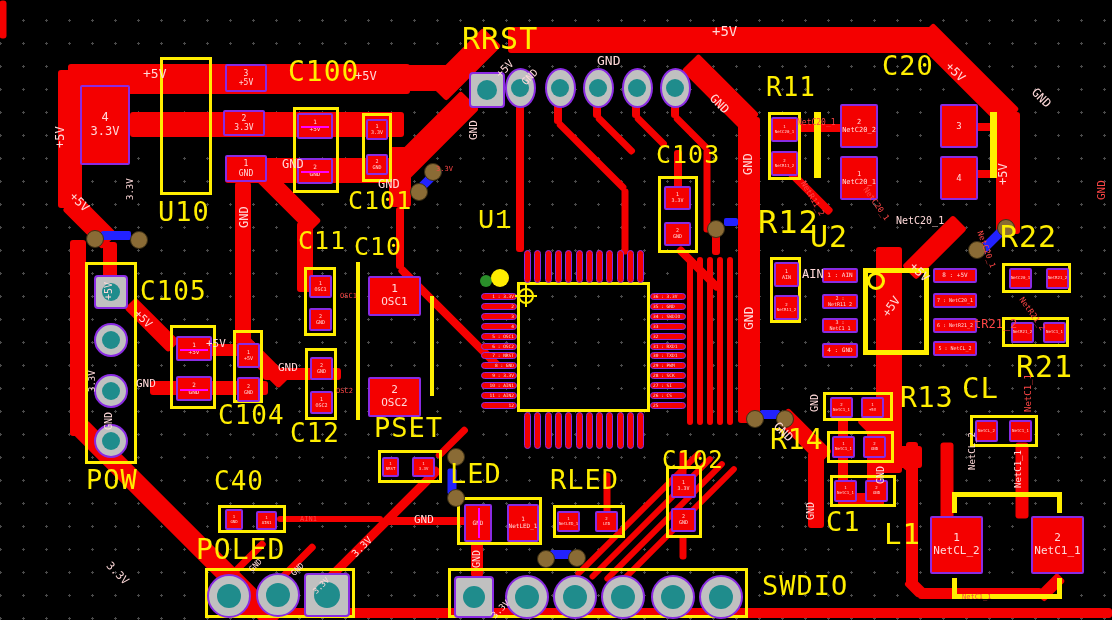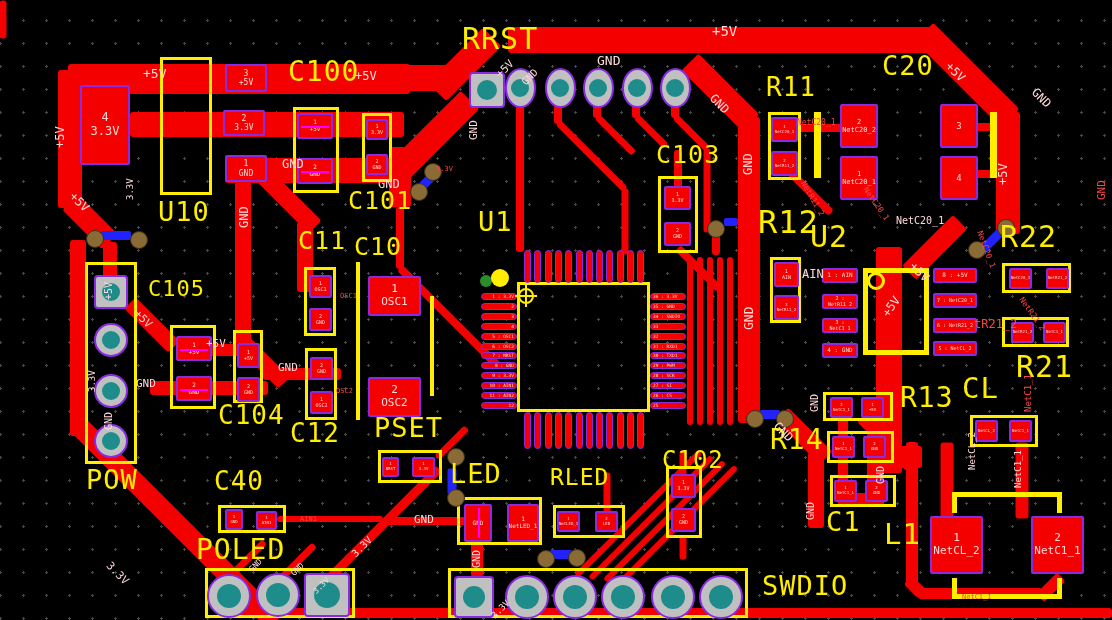--- a/index.html
+++ b/index.html
@@ -385,39 +385,39 @@
     <div class="via" style="left: 568px; top: 549px; width: 18px; height: 18px;"></div>
     <div class="via" style="left: 447px; top: 448px; width: 18px; height: 18px;"></div>
     <div class="via" style="left: 447px; top: 489px; width: 18px; height: 18px;"></div>
     <div class="slabel" style="left: 462px; top: 24px; font-size: 30px;">RRST</div>
     <div class="slabel" style="left: 288px; top: 58px; font-size: 28px;">C100</div>
     <div class="slabel" style="left: 766px; top: 74px; font-size: 26px;">R11</div>
     <div class="slabel" style="left: 882px; top: 52px; font-size: 27px;">C20</div>
     <div class="slabel" style="left: 158px; top: 198px; font-size: 27px;">U10</div>
     <div class="slabel" style="left: 348px; top: 188px; font-size: 25px;">C101</div>
     <div class="slabel" style="left: 656px; top: 142px; font-size: 25px;">C103</div>
-    <div class="slabel" style="left: 478px; top: 208px; font-size: 27px;">U1</div>
+    <div class="slabel" style="left: 478px; top: 208px; font-size: 27px; font-family: Liberation Mono, monospace;">U1</div>
     <div class="slabel" style="left: 298px; top: 228px; font-size: 25px;">C11</div>
     <div class="slabel" style="left: 354px; top: 234px; font-size: 25px;">C10</div>
     <div class="slabel" style="left: 758px; top: 206px; font-size: 32px;">R12</div>
     <div class="slabel" style="left: 810px; top: 222px; font-size: 30px;">U2</div>
     <div class="slabel" style="left: 1000px; top: 222px; font-size: 30px;">R22</div>
-    <div class="slabel" style="left: 148px; top: 278px; font-size: 22px;">C105</div>
+    <div class="slabel" style="left: 140px; top: 278px; font-size: 26px;">C105</div>
     <div class="slabel" style="left: 1016px; top: 352px; font-size: 30px;">R21</div>
     <div class="slabel" style="left: 218px; top: 402px; font-size: 26px;">C104</div>
     <div class="slabel" style="left: 290px; top: 420px; font-size: 26px;">C12</div>
     <div class="slabel" style="left: 374px; top: 414px; font-size: 27px;">PSET</div>
     <div class="slabel" style="left: 900px; top: 384px; font-size: 28px;">R13</div>
     <div class="slabel" style="left: 962px; top: 374px; font-size: 29px;">CL</div>
     <div class="slabel" style="left: 662px; top: 440px; font-size: 24px; margin-top: 8px;">C102</div>
     <div class="slabel" style="left: 770px; top: 426px; font-size: 28px;">R14</div>
     <div class="slabel" style="left: 86px; top: 466px; font-size: 27px;">POW</div>
     <div class="slabel" style="left: 214px; top: 468px; font-size: 26px;">C40</div>
     <div class="slabel" style="left: 450px; top: 460px; font-size: 27px;">LED</div>
-    <div class="slabel" style="left: 550px; top: 466px; font-size: 23px;">RLED</div>
+    <div class="slabel" style="left: 550px; top: 466px; font-size: 27px;">RLED</div>
     <div class="slabel" style="left: 826px; top: 508px; font-size: 27px;">C1</div>
     <div class="slabel" style="left: 884px; top: 520px; font-size: 29px;">L1</div>
     <div class="slabel" style="left: 196px; top: 536px; font-size: 28px;">POLED</div>
     <div class="slabel" style="left: 762px; top: 572px; font-size: 27px;">SWDIO</div>
     <div class="nlabel light" style="left: 143px; top: 67px; font-size: 13px; transform: rotate(0deg);">+5V</div>
     <div class="nlabel light" style="left: 355px; top: 70px; font-size: 12px; transform: rotate(0deg);">+5V</div>
     <div class="nlabel light" style="left: 712px; top: 24px; font-size: 14px; transform: rotate(0deg);">+5V</div>
     <div class="nlabel light" style="left: 597px; top: 54px; font-size: 13px; transform: rotate(0deg);">GND</div>
     <div class="nlabel light" style="left: 54px; top: 148px; font-size: 12px; transform: rotate(-90deg);">+5V</div>
     <div class="nlabel light" style="left: 126px; top: 200px; font-size: 9px; transform: rotate(-90deg);">3.3V</div>

